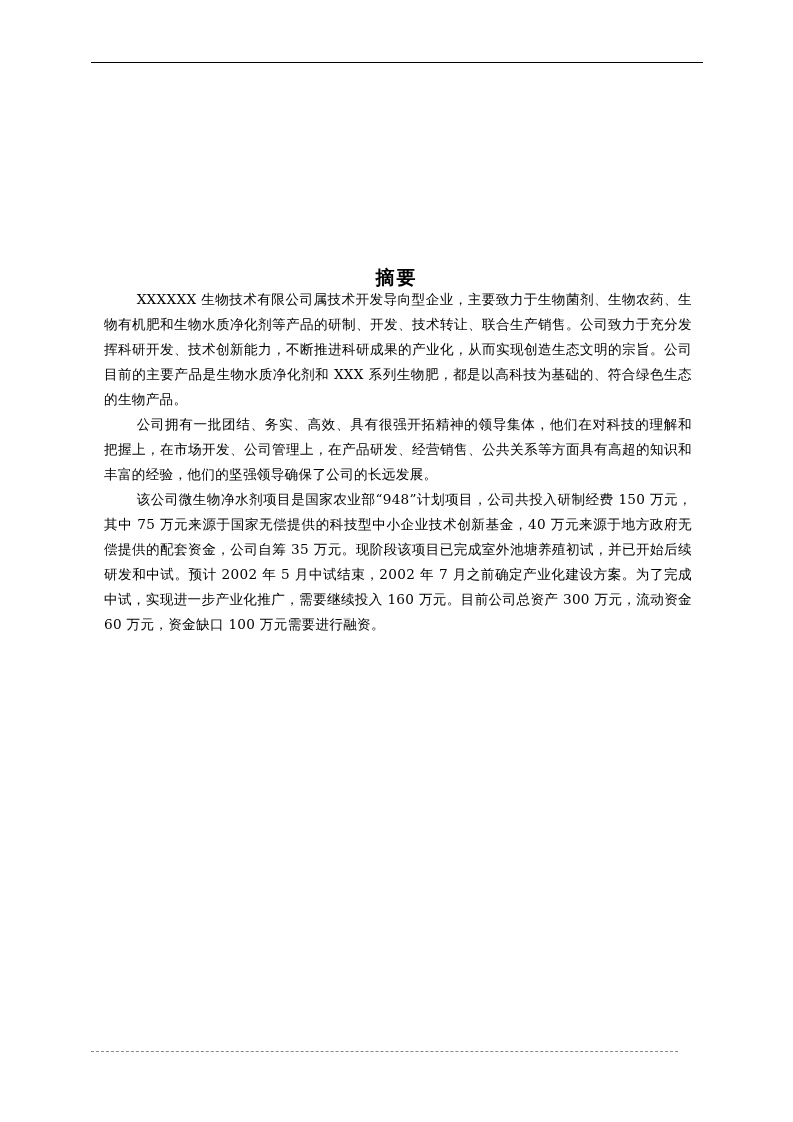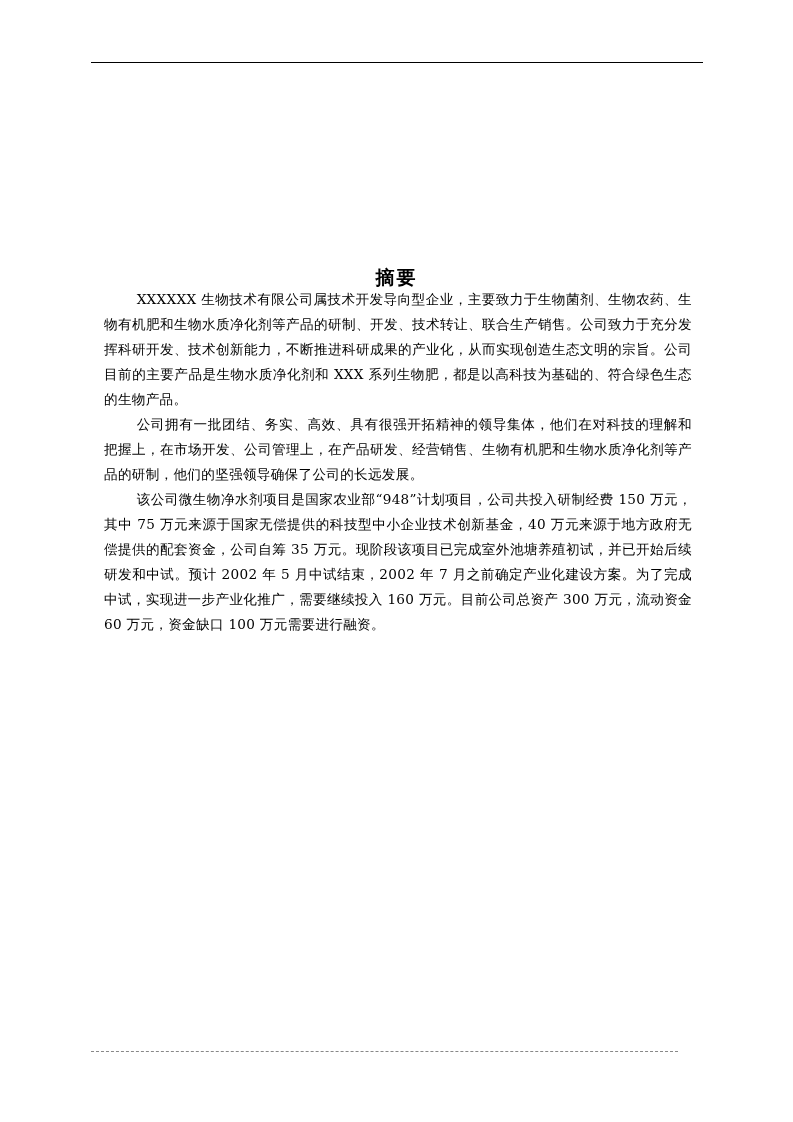--- a/index.html
+++ b/index.html
@@ -62,17 +62,17 @@
   </style>
 </head>
 <body>
 
 <div class="header-rule"></div>
 
 <div class="title">摘要</div>
 
 <div class="body-text">
   <p class="para">XXXXXX 生物技术有限公司属技术开发导向型企业，主要致力于生物菌剂、生物农药、生物有机肥和生物水质净化剂等产品的研制、开发、技术转让、联合生产销售。公司致力于充分发挥科研开发、技术创新能力，不断推进科研成果的产业化，从而实现创造生态文明的宗旨。公司目前的主要产品是生物水质净化剂和 XXX 系列生物肥，都是以高科技为基础的、符合绿色生态的生物产品。</p>
-  <p class="para">公司拥有一批团结、务实、高效、具有很强开拓精神的领导集体，他们在对科技的理解和把握上，在市场开发、公司管理上，在产品研发、经营销售、生物有机肥和生物水质净化剂等产品的研制，他们的坚强领导确保了公司的长远发展。</p>
+  <p class="para">公司拥有一批团结、务实、高效、具有很强开拓精神的领导集体，他们在对科技的理解和把握上，在市场开发、公司管理上，在产品研发、经营销售、公共关系等方面具有高超的知识和丰富的经验，他们的坚强领导确保了公司的长远发展。</p>
   <p class="para">该公司微生物净水剂项目是国家农业部“948”计划项目，公司共投入研制经费 150 万元，其中 75 万元来源于国家无偿提供的科技型中小企业技术创新基金，40 万元来源于地方政府无偿提供的配套资金，公司自筹 35 万元。现阶段该项目已完成室外池塘养殖初试，并已开始后续研发和中试。预计 2002 年 5 月中试结束，2002 年 7 月之前确定产业化建设方案。为了完成中试，实现进一步产业化推广，需要继续投入 160 万元。目前公司总资产 300 万元，流动资金 60 万元，资金缺口 100 万元需要进行融资。</p>
 </div>
 
 <div class="footer-rule"></div>
 
 </body></html>

